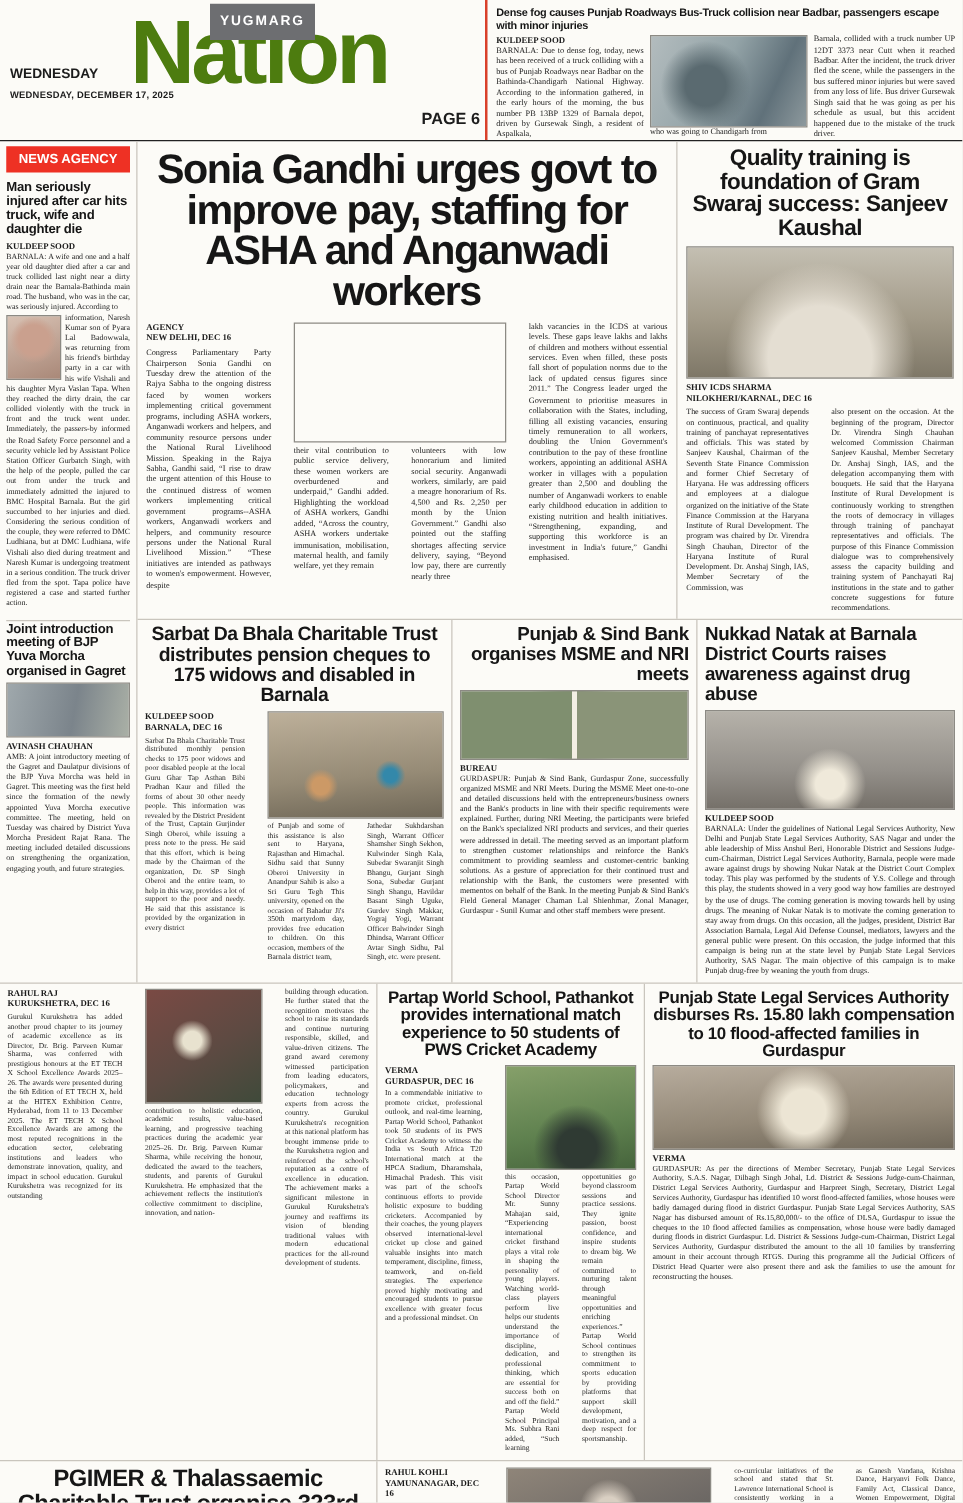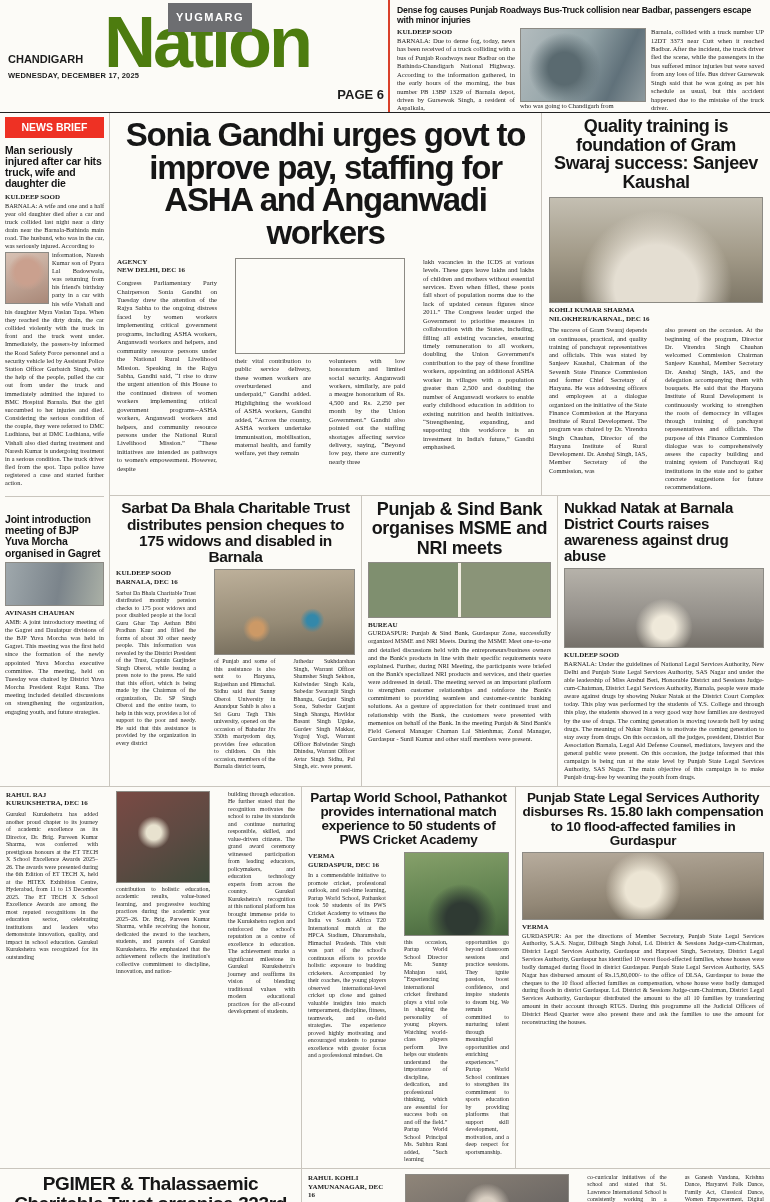--- a/index.html
+++ b/index.html
@@ -39,21 +39,21 @@
   .band{display:flex;height:610}
   .brief{width:110px;flex:none;padding:4px 5px;border-right:1px solid #c9c5bd;overflow:hidden}
   .brieflabel{background:#ee3124;color:#fff;font:800 10.5px/1 "Liberation Sans",sans-serif;
               text-align:center;padding:5px 0;margin-bottom:7px}
   .brief h3{font-size:10.5px;line-height:1.08;letter-spacing:-0.2px;margin-bottom:3px}
   .brief .bt{font-size:6.3px;line-height:1.3}
   .bphoto{float:left;width:44px;height:52px;margin:1px 3px 1px 0;border:0.5px solid #8c8a84;
           background:radial-gradient(circle at 50% 38%,#caa08e 0 32%,transparent 50%),
           linear-gradient(160deg,#d8c2b4,#a98878)}
   .b2photo{height:44px;margin:3px 0;background:linear-gradient(100deg,#9fa8ac,#7b848b 55%,#aab0a6)}
-  .brief2{margin-top:8px;border-top:1px solid #c9c5bd;padding-top:17px}
+  .brief2{margin-top:8px;border-top:1px solid #c9c5bd;padding-top:1px}
   .bandmain{flex:1;display:flex;flex-direction:column;min-width:0}
 
   
   .toprow{display:flex;height:342}
   .sonia{width:432px;flex:none;padding:4px 7px;border-right:1px solid #c9c5bd;overflow:hidden}
   .sonia h1{font-size:33px;line-height:0.99;letter-spacing:-1.2px;text-align:center;
             font-weight:800;margin:2px 0 8px}
   .sonia .bt{font-size:6.6px;line-height:1.28}
   .scol1{width:100px;flex:none}
   .smid{width:170px;flex:none}
@@ -70,21 +70,21 @@
   .midrow{display:flex;height:268;border-top:1px solid #c9c5bd}
   .midrow>section{padding:4px 6px;overflow:hidden}
   .sarbat{width:252px;flex:none;border-right:1px solid #c9c5bd}
   .sarbat h2{font-size:15.5px;line-height:1.05;letter-spacing:-0.4px;text-align:center;margin-bottom:4px}
   .sarbat .bt{font-size:6px;line-height:1.25}
   .sbcol1{width:80px;flex:none}
   .ph-sarbat{height:86px;margin-bottom:3px;background:radial-gradient(circle at 30% 70%,#c96 0 6%,transparent 12%),
              radial-gradient(circle at 70% 60%,#38a 0 5%,transparent 11%),
              linear-gradient(175deg,#bdb09a 0%,#968b76 60%,#6f6757 100%)}
   .psb{width:196px;flex:none;border-right:1px solid #c9c5bd}
-  .psb h2{font-size:18px;line-height:1.06;letter-spacing:-0.3px;text-align:center;margin-bottom:4px}
+  .psb h2{font-size:15px;line-height:1.06;letter-spacing:-0.3px;text-align:right;margin-bottom:4px}
   .ph-psb{height:56px;margin-bottom:3px;background:linear-gradient(90deg,#7f8f6f 0 49%,#f3efe4 49% 51%,#8a9478 51%),
           radial-gradient(circle at 50% 45%,#55604a 0 25%,transparent 45%)}
   .psb .bt{font-size:6.4px;line-height:1.27}
   .nukkad{flex:1}
   .nukkad h2{font-size:15px;line-height:1.06;letter-spacing:-0.3px;margin-bottom:4px}
   .ph-nukkad{height:80px;margin-bottom:3px;background:radial-gradient(circle at 50% 75%,#efe9da 0 10%,transparent 25%),
              linear-gradient(180deg,#b6b2aa 0%,#94908a 60%,#757069 100%)}
   .nukkad .bt{font-size:6.4px;line-height:1.27}
 
   
@@ -128,21 +128,21 @@
 </style>
 </head>
 <body>
 
 <div class="page">
 
   <header class="hdr">
     <div class="mast">
       <div class="nation">Nation</div>
       <div class="brandbox">YUGMARG</div>
-      <div class="city">CHANDIGARH</div>
+      <div class="city">WEDNESDAY</div>
       <div class="pubdate">WEDNESDAY, DECEMBER 17, 2025</div>
       <div class="page6">PAGE 6</div>
     </div>
 
     <section class="fog">
       <h2>Dense fog causes Punjab Roadways Bus-Truck collision near Badbar, passengers escape with minor injuries</h2>
       <div class="fog-row">
         <div class="fcol1">
           <div class="by">KULDEEP SOOD</div>
           <p class="bt">BARNALA: Due to dense fog, today, news has been received of a truck colliding with a bus of Punjab Roadways near Badbar on the Bathinda-Chandigarh National Highway. According to the information gathered, in the early hours of the morning, the bus number PB 13BP 1329 of Barnala depot, driven by Gursewak Singh, a resident of Aspalkala,</p>
@@ -152,21 +152,21 @@
           <p class="bt">who was going to Chandigarh from</p>
         </div>
         <p class="bt fcol2">Barnala, collided with a truck number UP 12DT 3373 near Cutt when it reached Badbar. After the incident, the truck driver fled the scene, while the passengers in the bus suffered minor injuries but were saved from any loss of life. Bus driver Gursewak Singh said that he was going as per his schedule as usual, but this accident happened due to the mistake of the truck driver.</p>
       </div>
     </section>
   </header>
 
   <div class="band">
 
     <aside class="brief">
-      <div class="brieflabel">NEWS BRIEF</div>
+      <div class="brieflabel">NEWS AGENCY</div>
 
       <article>
         <h3>Man seriously injured after car hits truck, wife and daughter die</h3>
         <div class="by">KULDEEP SOOD</div>
         <p class="bt">BARNALA: A wife and one and a half year old daughter died after a car and truck collided last night near a dirty drain near the Barnala-Bathinda main road. The husband, who was in the car, was seriously injured. According to</p>
         <div class="bphoto"></div>
         <p class="bt">information, Naresh Kumar son of Pyara Lal Badowwala, was returning from his friend's birthday party in a car with his wife Vishali and his daughter Myra Vaslan Tapa. When they reached the dirty drain, the car collided violently with the truck in front and the truck went under. Immediately, the passers-by informed the Road Safety Force personnel and a security vehicle led by Assistant Police Station Officer Gurbatch Singh, with the help of the people, pulled the car out from under the truck and immediately admitted the injured to BMC Hospital Barnala. But the girl succumbed to her injuries and died. Considering the serious condition of the couple, they were referred to DMC Ludhiana, but at DMC Ludhiana, wife Vishali also died during treatment and Naresh Kumar is undergoing treatment in a serious condition. The truck driver fled from the spot. Tapa police have registered a case and started further action.</p>
       </article>
 
       <article class="brief2">
@@ -196,21 +196,21 @@
                 <p class="bt" style="flex:1">volunteers with low honorarium and limited social security. Anganwadi workers, similarly, are paid a meagre honorarium of Rs. 4,500 and Rs. 2,250 per month by the Union Government.” Gandhi also pointed out the staffing shortages affecting service delivery, saying, “Beyond low pay, there are currently nearly three</p>
               </div>
             </div>
             <p class="bt scol4">lakh vacancies in the ICDS at various levels. These gaps leave lakhs and lakhs of children and mothers without essential services. Even when filled, these posts fall short of population norms due to the lack of updated census figures since 2011.” The Congress leader urged the Government to prioritise measures in collaboration with the States, including, filling all existing vacancies, ensuring timely remuneration to all workers, doubling the Union Government's contribution to the pay of these frontline workers, appointing an additional ASHA worker in villages with a population greater than 2,500 and doubling the number of Anganwadi workers to enable early childhood education in addition to existing nutrition and health initiatives. “Strengthening, expanding, and supporting this workforce is an investment in India's future,” Gandhi emphasised.</p>
           </div>
         </section>
 
         <section class="quality">
           <h2>Quality training is foundation of Gram Swaraj success: Sanjeev Kaushal</h2>
           <div class="ph ph-quality"></div>
-          <div class="by">KOHLI KUMAR SHARMA</div>
+          <div class="by">SHIV ICDS SHARMA</div>
           <div class="dl" style="margin-bottom:3px">NILOKHERI/KARNAL, DEC 16</div>
           <div class="cols">
             <p class="bt" style="flex:1">The success of Gram Swaraj depends on continuous, practical, and quality training of panchayat representatives and officials. This was stated by Sanjeev Kaushal, Chairman of the Seventh State Finance Commission and former Chief Secretary of Haryana. He was addressing officers and employees at a dialogue organized on the initiative of the State Finance Commission at the Haryana Institute of Rural Development. The program was chaired by Dr. Virendra Singh Chauhan, Director of the Haryana Institute of Rural Development. Dr. Anshaj Singh, IAS, Member Secretary of the Commission, was</p>
             <p class="bt" style="flex:1">also present on the occasion. At the beginning of the program, Director Dr. Virendra Singh Chauhan welcomed Commission Chairman Sanjeev Kaushal, Member Secretary Dr. Anshaj Singh, IAS, and the delegation accompanying them with bouquets. He said that the Haryana Institute of Rural Development is continuously working to strengthen the roots of democracy in villages through training of panchayat representatives and officials. The purpose of this Finance Commission dialogue was to comprehensively assess the capacity building and training system of Panchayati Raj institutions in the state and to gather concrete suggestions for future recommendations.</p>
           </div>
         </section>
       </div>
 
       <div class="midrow">
 

